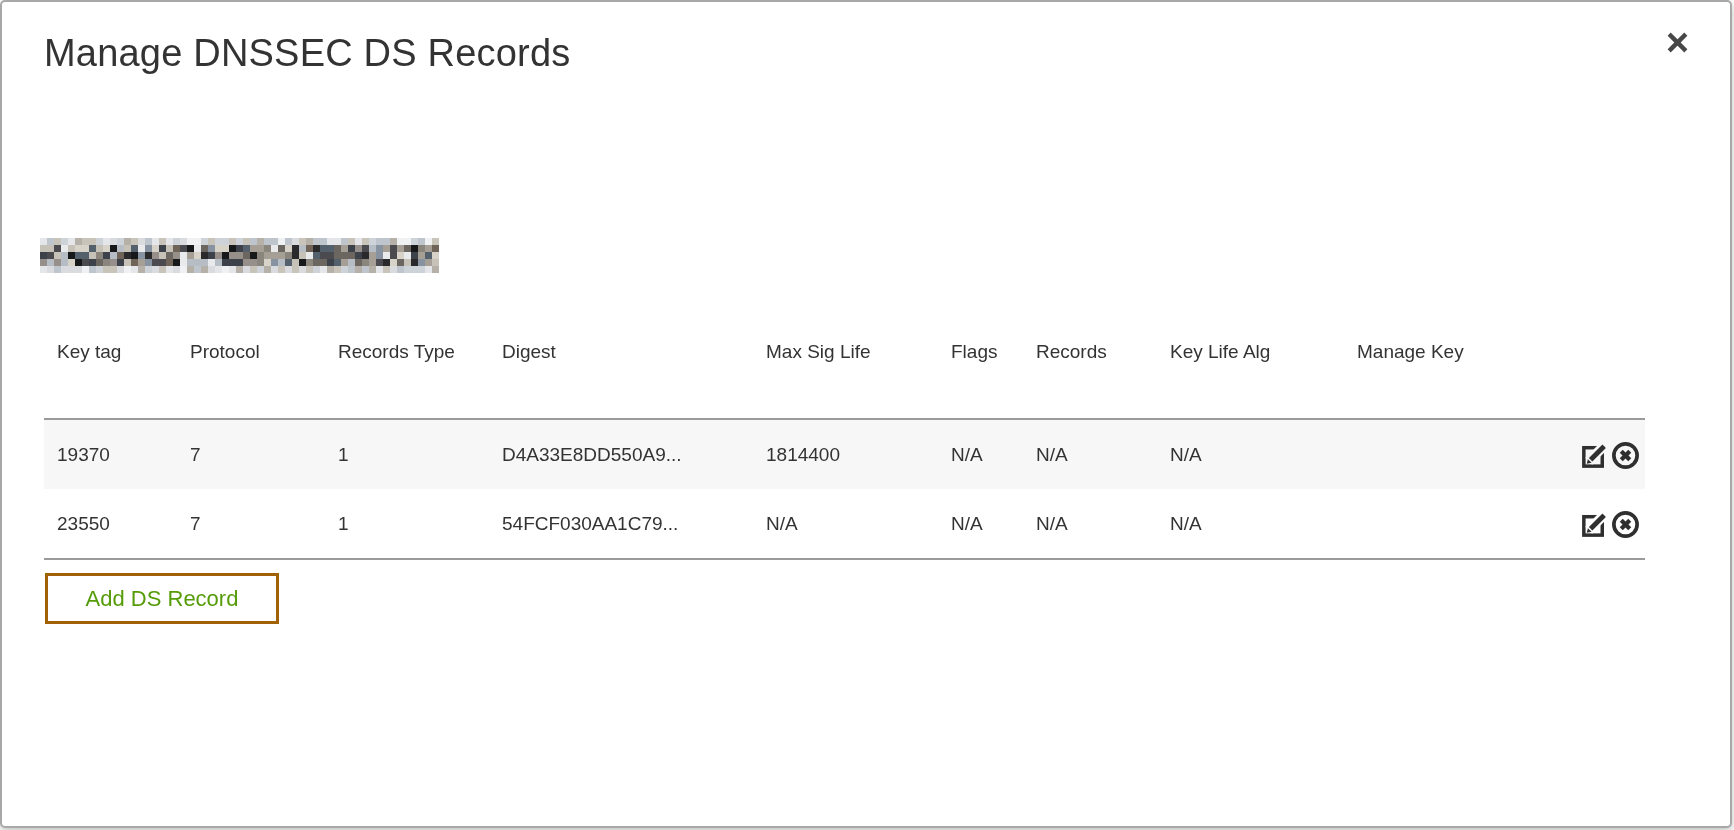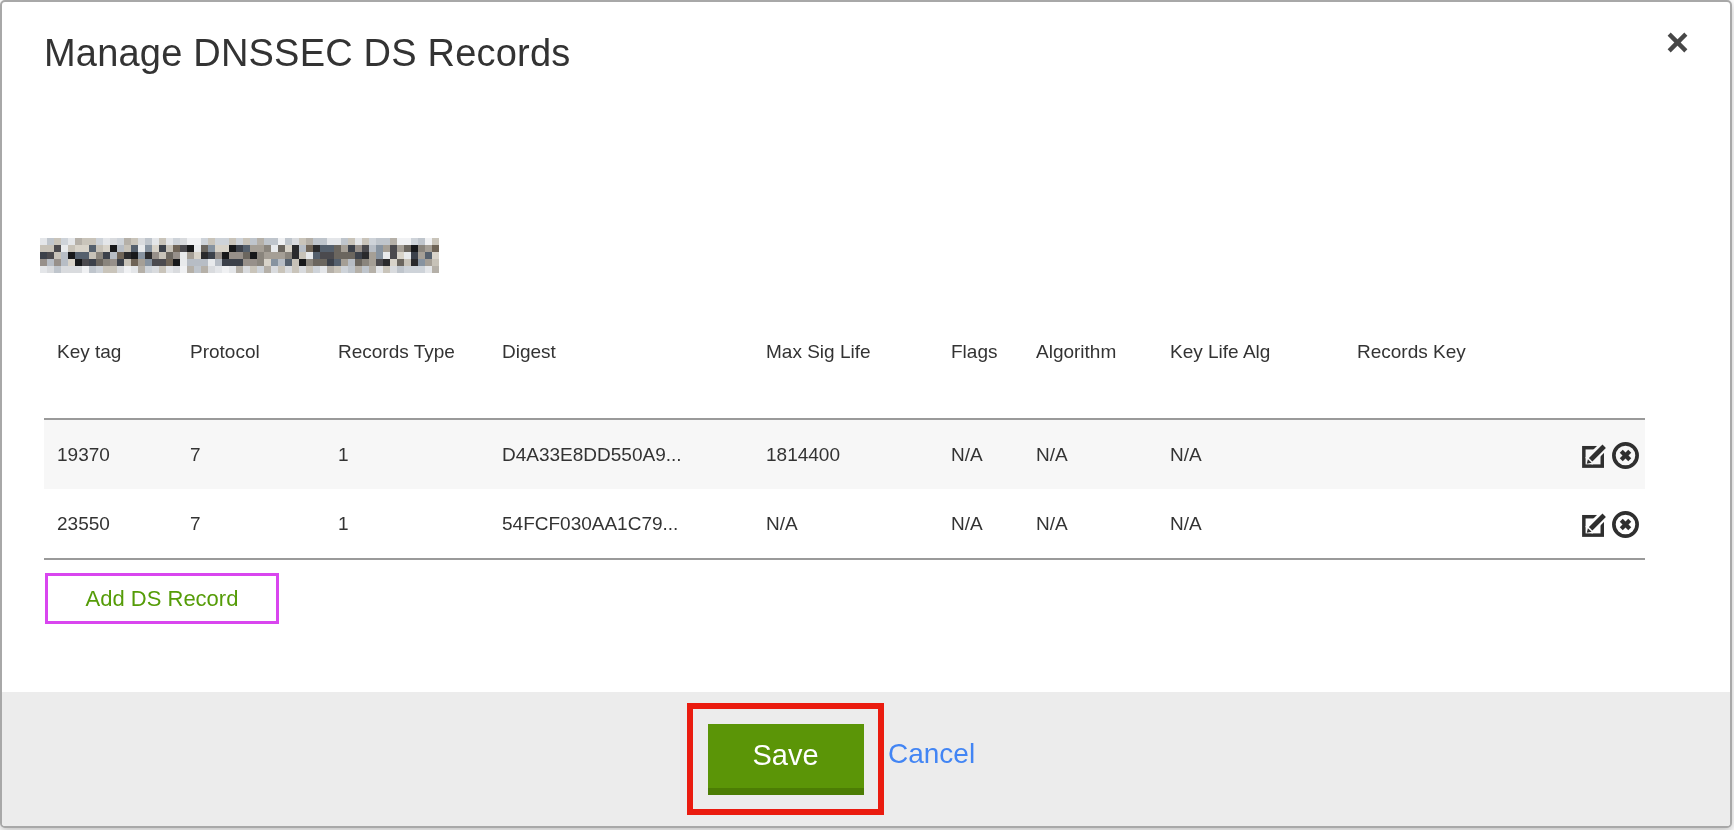--- a/index.html
+++ b/index.html
@@ -69,21 +69,21 @@
   }
   td.actions-cell { text-align: right; padding-right: 4px !important; }
   .icon-btn {
     background: none; border: none; padding: 0; cursor: pointer;
     vertical-align: middle; line-height: 0;
   }
   .add-ds-btn {
     position: absolute; left: 43px; top: 571px;
     width: 234px; height: 51px;
     background: #ffffff;
-    border: 3px solid #d946ef;
+    border: 3px solid #a16207;
     color: #559c08;
     font-size: 22px;
     font-family: "Liberation Sans", "DejaVu Sans", sans-serif;
     cursor: pointer;
   }
   .modal-footer {
     position: absolute; left: 0; top: 690px;
     width: 1728px; height: 136px;
     background: #ececec;
   }
@@ -430,23 +430,23 @@
         <col style="width:151px">
       </colgroup>
       <thead>
         <tr>
           <th>Key tag</th>
           <th>Protocol</th>
           <th>Records Type</th>
           <th>Digest</th>
           <th>Max Sig Life</th>
           <th>Flags</th>
-          <th>Algorithm</th>
+          <th>Records</th>
           <th>Key Life Alg</th>
-          <th>Records Key</th>
+          <th>Manage Key</th>
           <th></th>
         </tr>
       </thead>
       <tbody>
         <tr class="row-odd">
           <td>19370</td>
           <td>7</td>
           <td>1</td>
           <td>D4A33E8DD550A9...</td>
           <td>1814400</td>
@@ -505,20 +505,14 @@
               </span>
             </button>
           </td>
         </tr>
       </tbody>
     </table>
   </div>
 
   <button class="add-ds-btn">Add DS Record</button>
 
-  <div class="modal-footer">
-    <div class="highlight-rect">
-      <button class="save-btn">Save</button>
-    </div>
-    <a class="cancel-link">Cancel</a>
-  </div>
 
 </div>
 
 </body></html>

